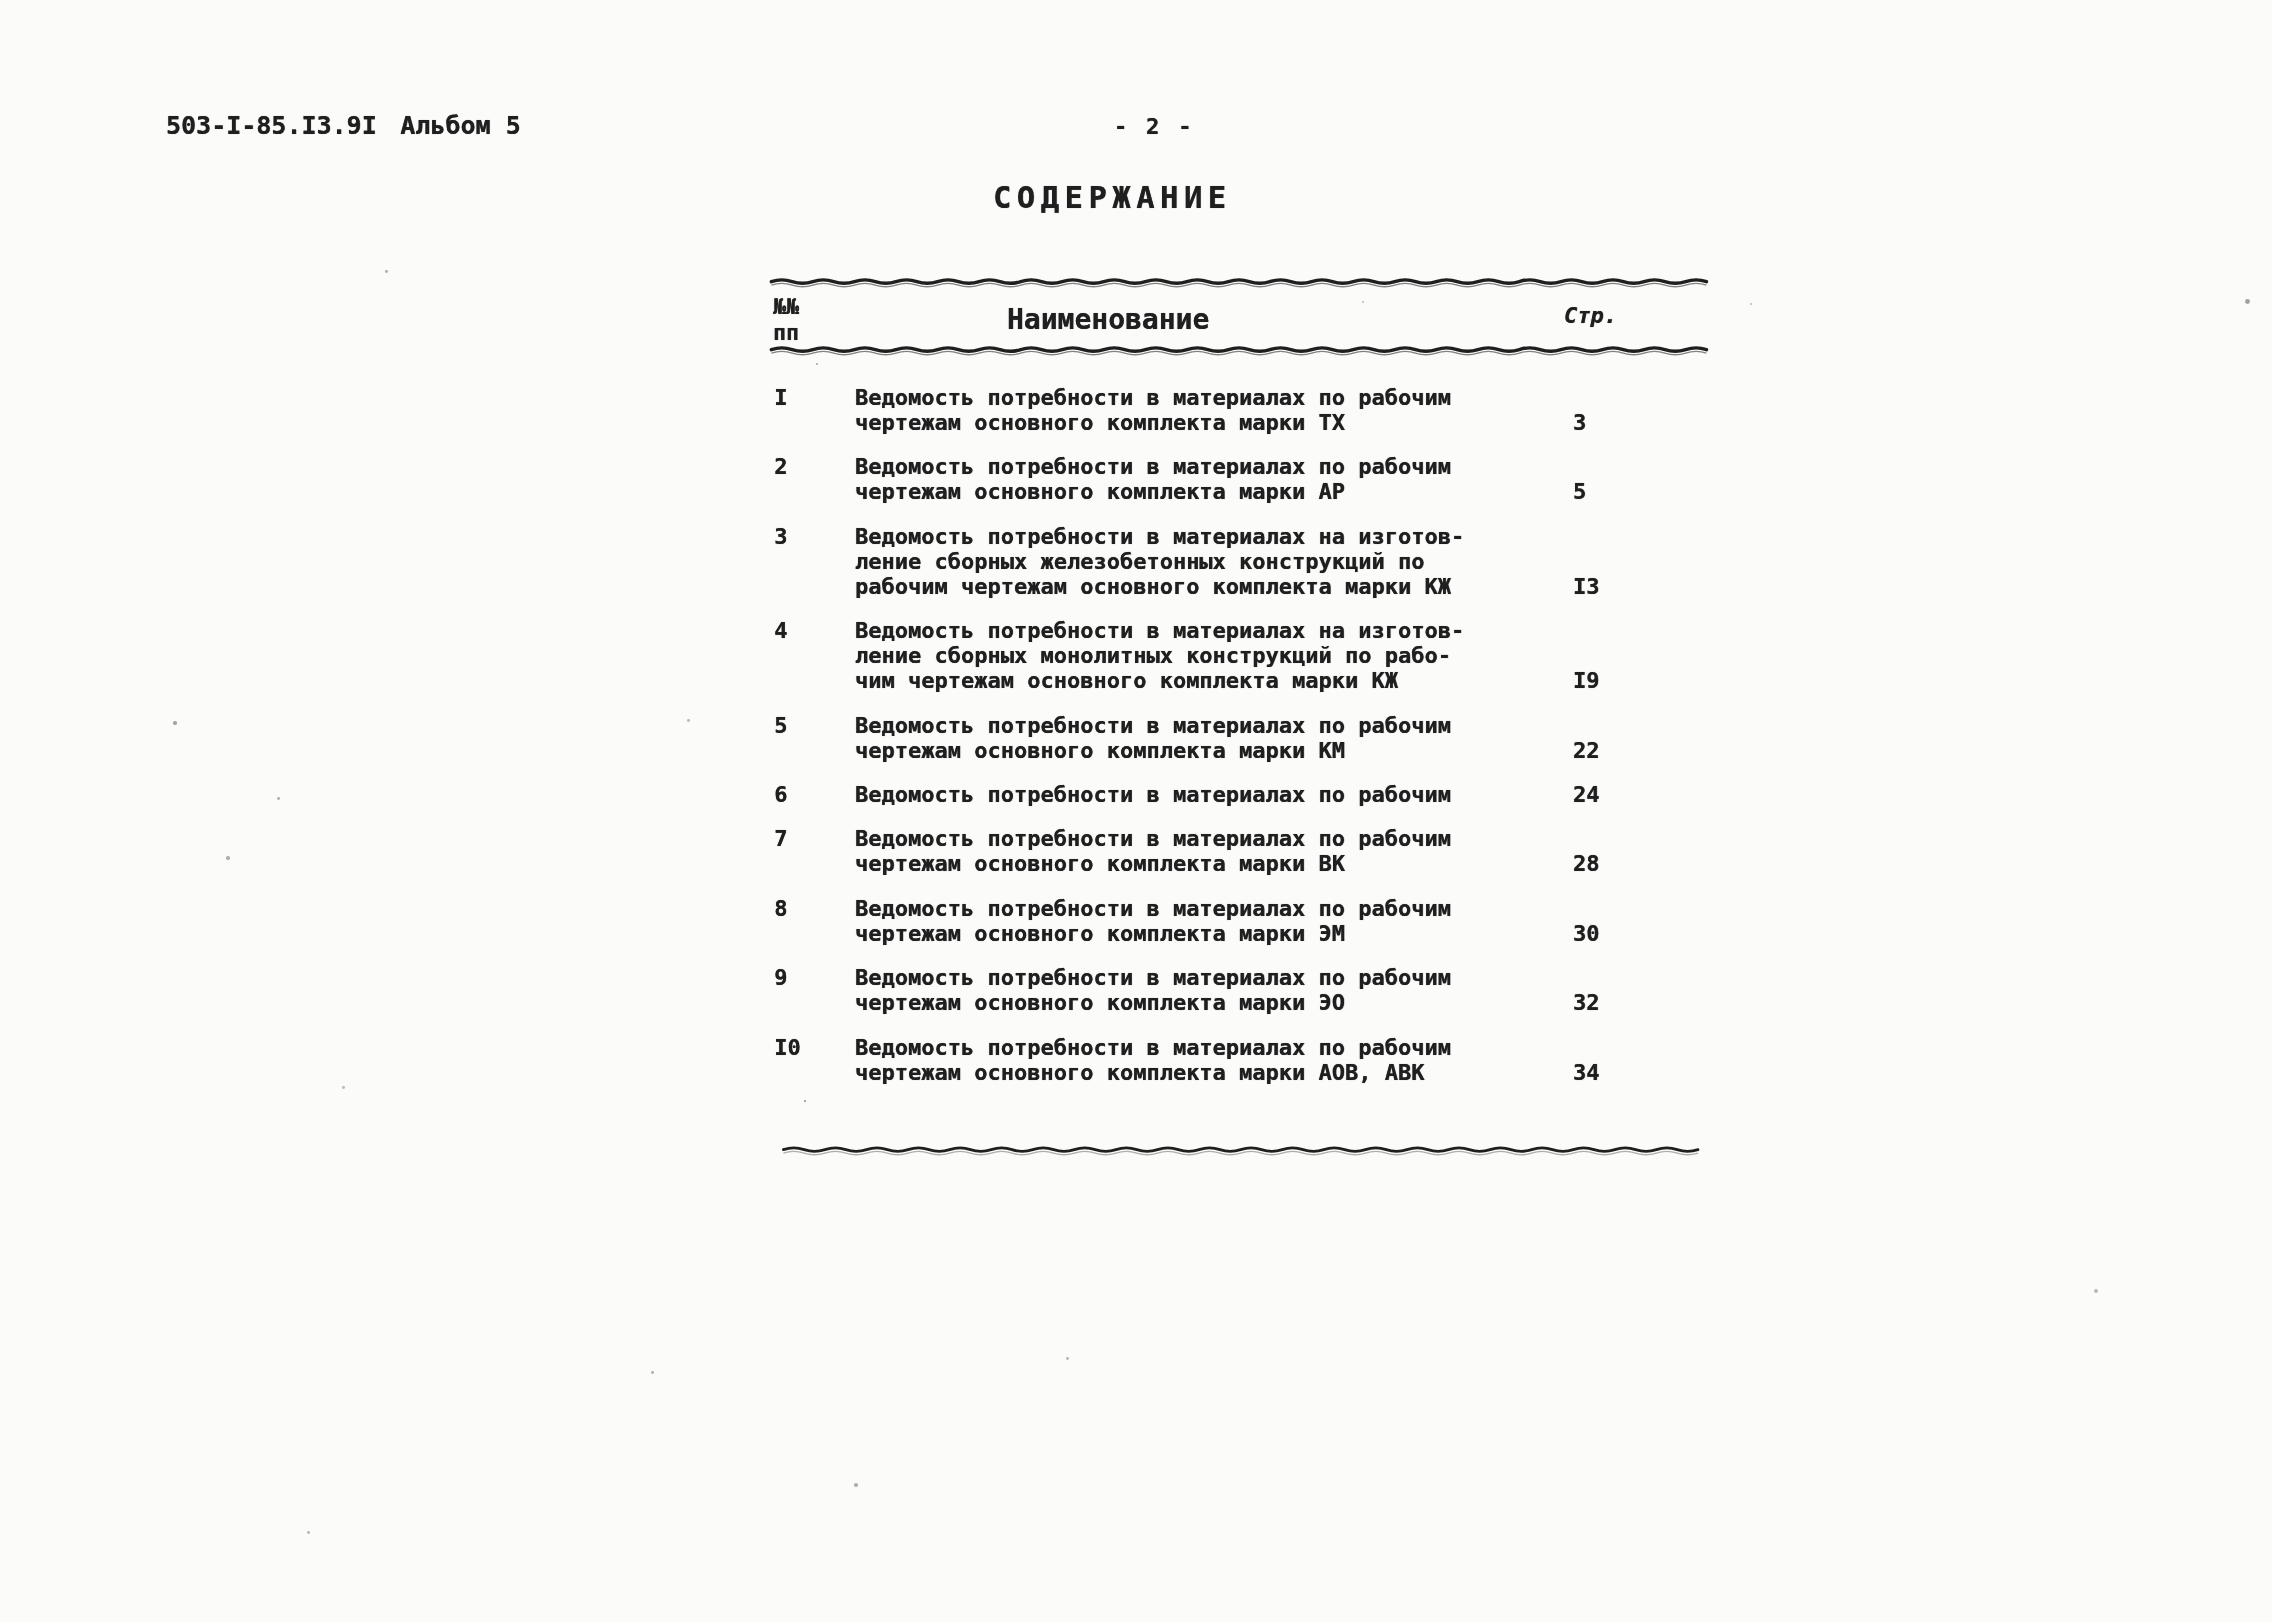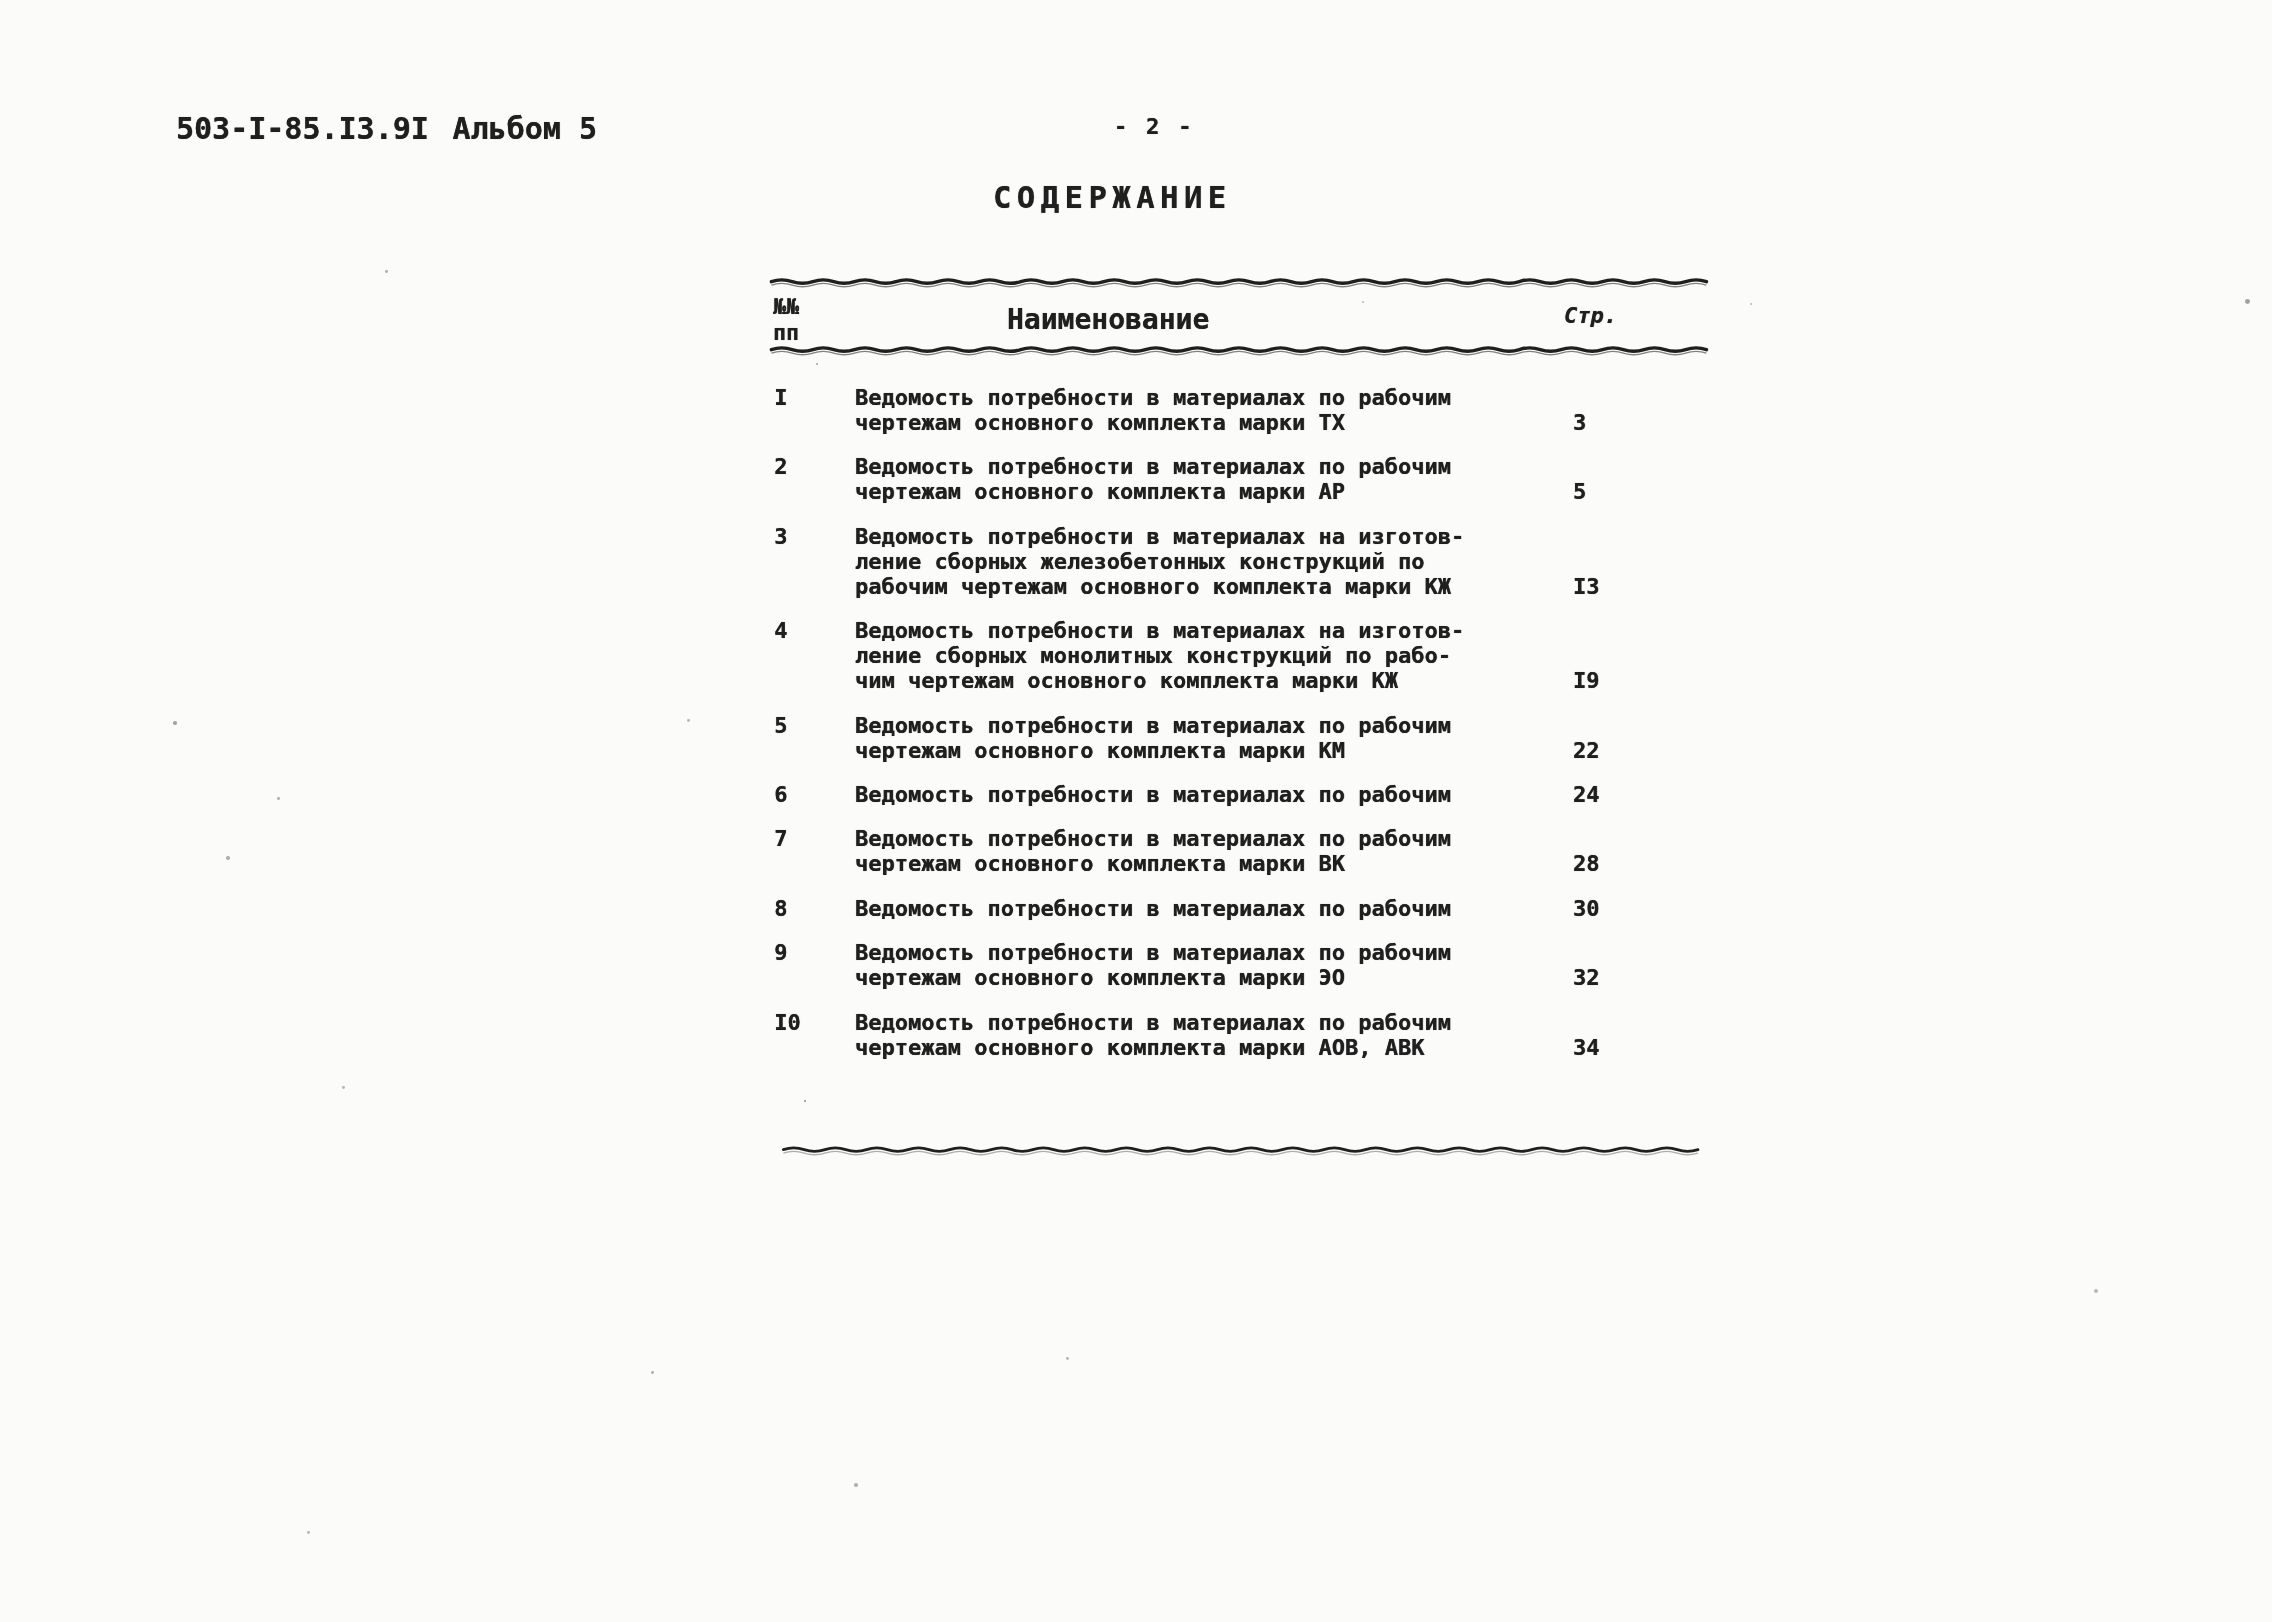--- a/index.html
+++ b/index.html
@@ -18,21 +18,21 @@
     position:relative;width:2273px;height:1623px;
     background:var(--paper);
     font-weight:bold;
   }
   .ink{
     color:var(--ink);
     text-shadow:0 0 0.7px rgba(25,25,25,.75), 0.4px 0.4px 0.3px rgba(25,25,25,.35);
   }
   .doc-header{
     position:absolute;left:166px;top:111px;
-    font-size:30px;display:flex;gap:23.6px;white-space:nowrap;margin-left:10px;
+    font-size:25px;display:flex;gap:23.6px;white-space:nowrap;
   }
   .page-num{
     position:absolute;left:1114px;top:114px;
     font-size:22px;letter-spacing:2.8px;white-space:nowrap;
   }
   .title{
     position:absolute;left:993px;top:180px;
     font-size:30.5px;letter-spacing:5.5px;white-space:nowrap;text-align:center;
   }
   svg.wavy{position:absolute;overflow:visible;}
@@ -154,20 +154,21 @@
     <div class="cell-name">
           <div class="line">Ведомость потребности в материалах по рабочим</div>
           <div class="line">чертежам основного комплекта марки ВК</div>
         </div>
     <div class="cell-page">28</div>
   </div>
       <div class="row">
     <div class="cell-num">8</div>
     <div class="cell-name">
           <div class="line">Ведомость потребности в материалах по рабочим</div>
+          <div class="line">чертежам основного комплекта марки ЭМ</div>
         </div>
     <div class="cell-page">30</div>
   </div>
       <div class="row">
     <div class="cell-num">9</div>
     <div class="cell-name">
           <div class="line">Ведомость потребности в материалах по рабочим</div>
           <div class="line">чертежам основного комплекта марки ЭО</div>
         </div>
     <div class="cell-page">32</div>

